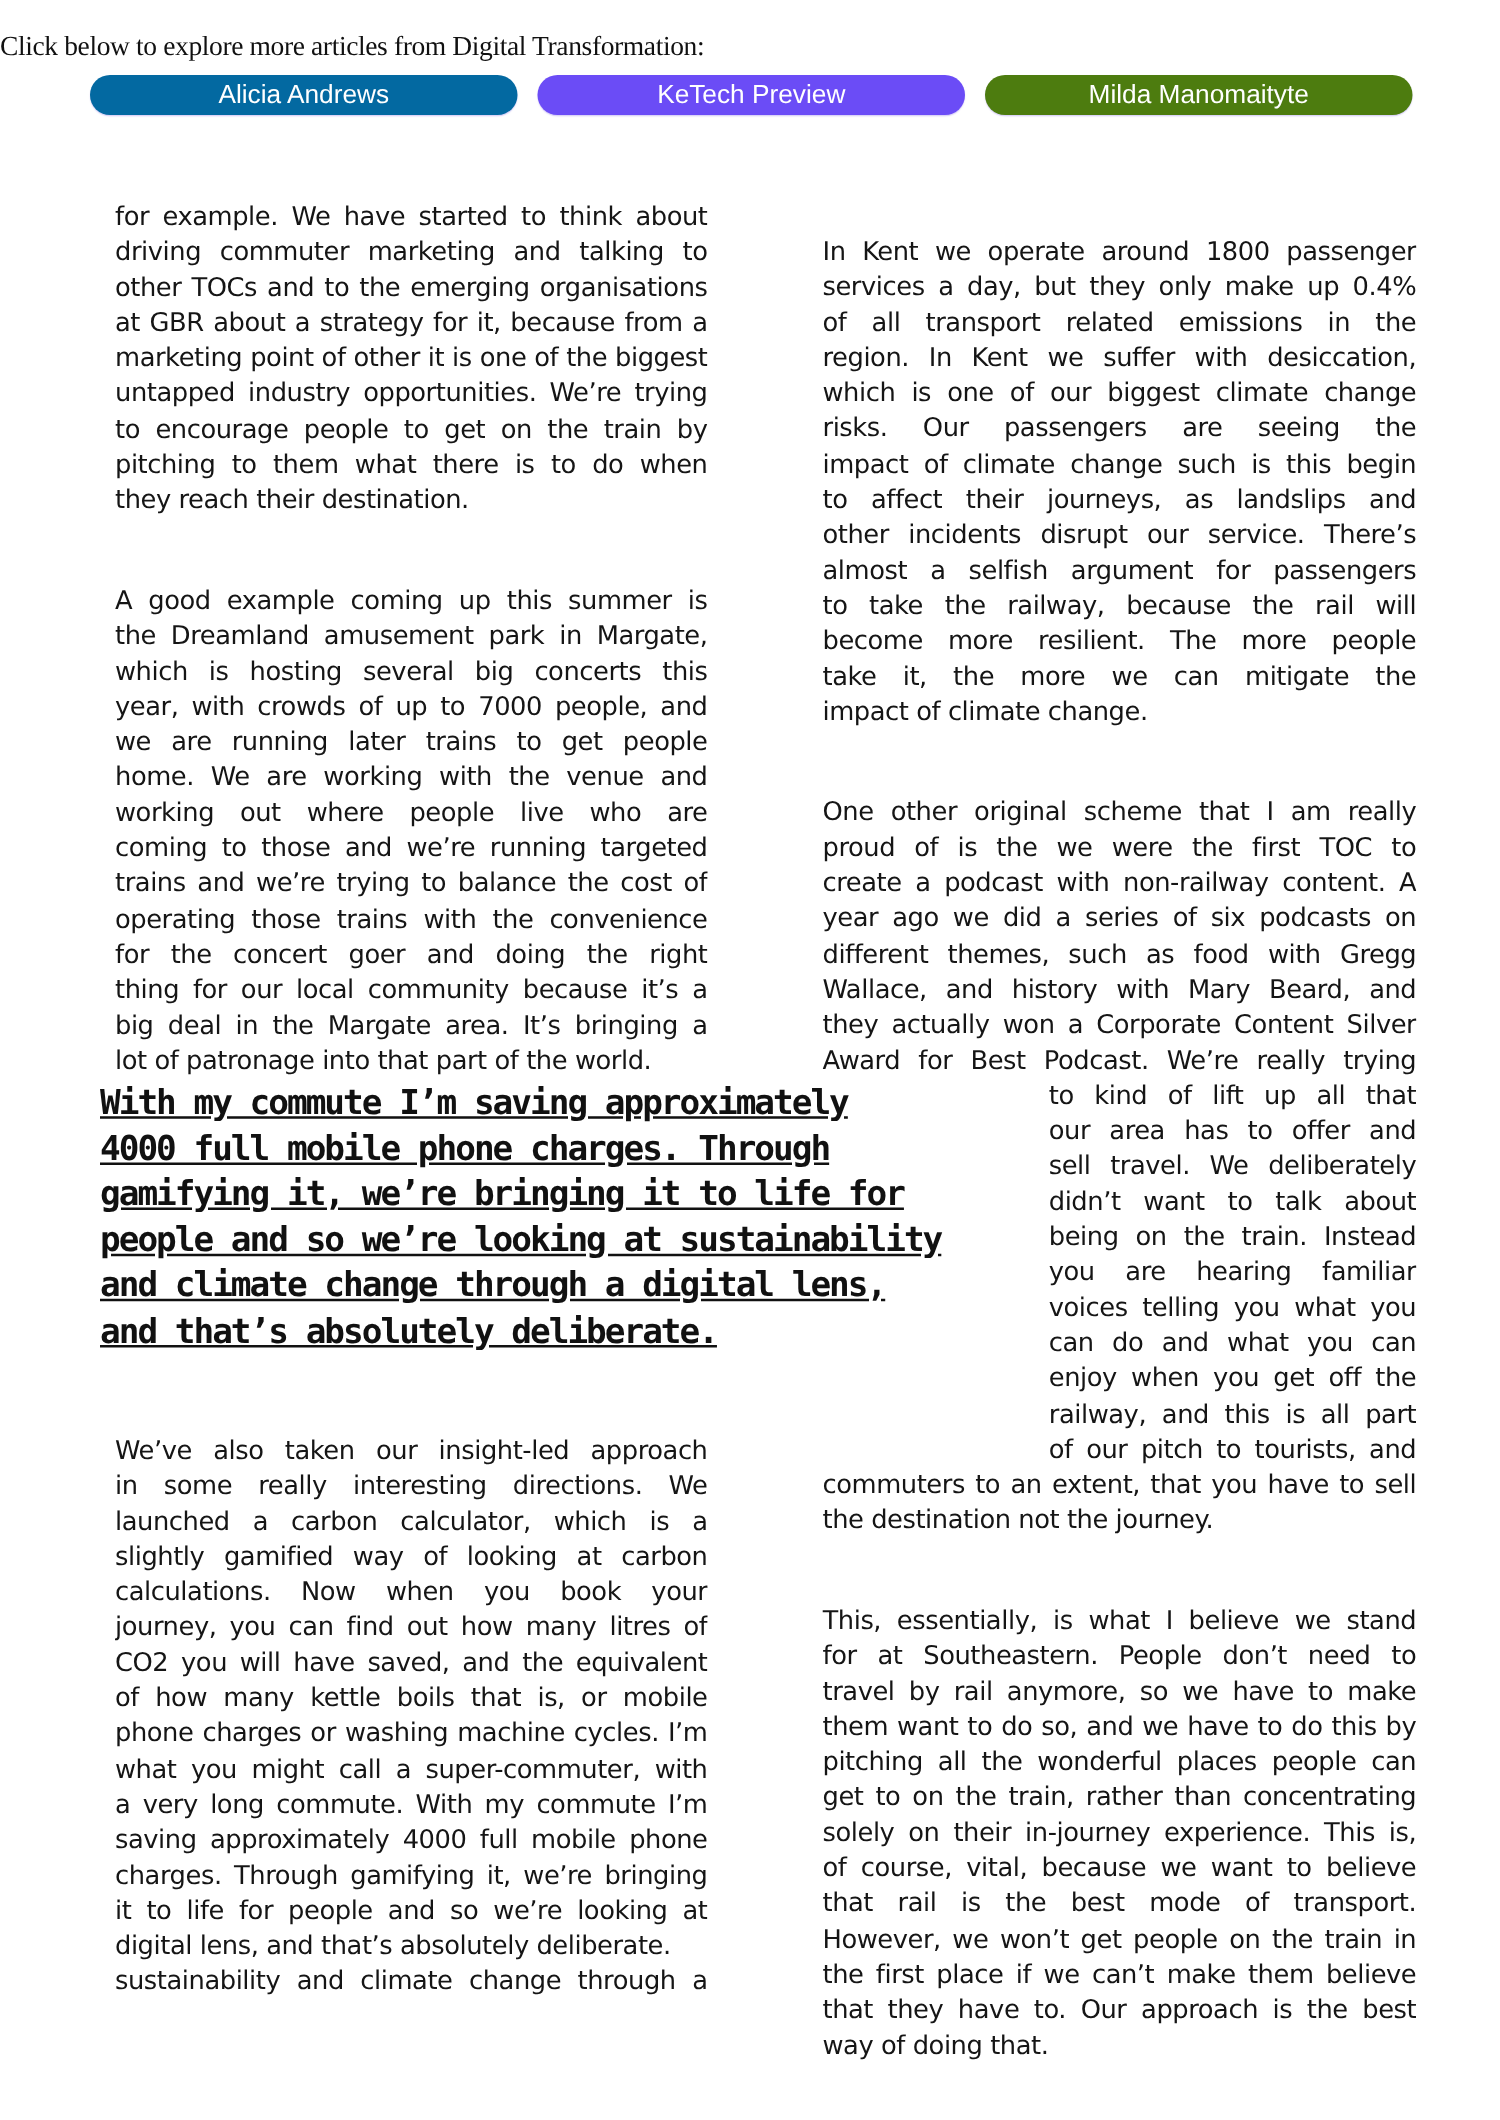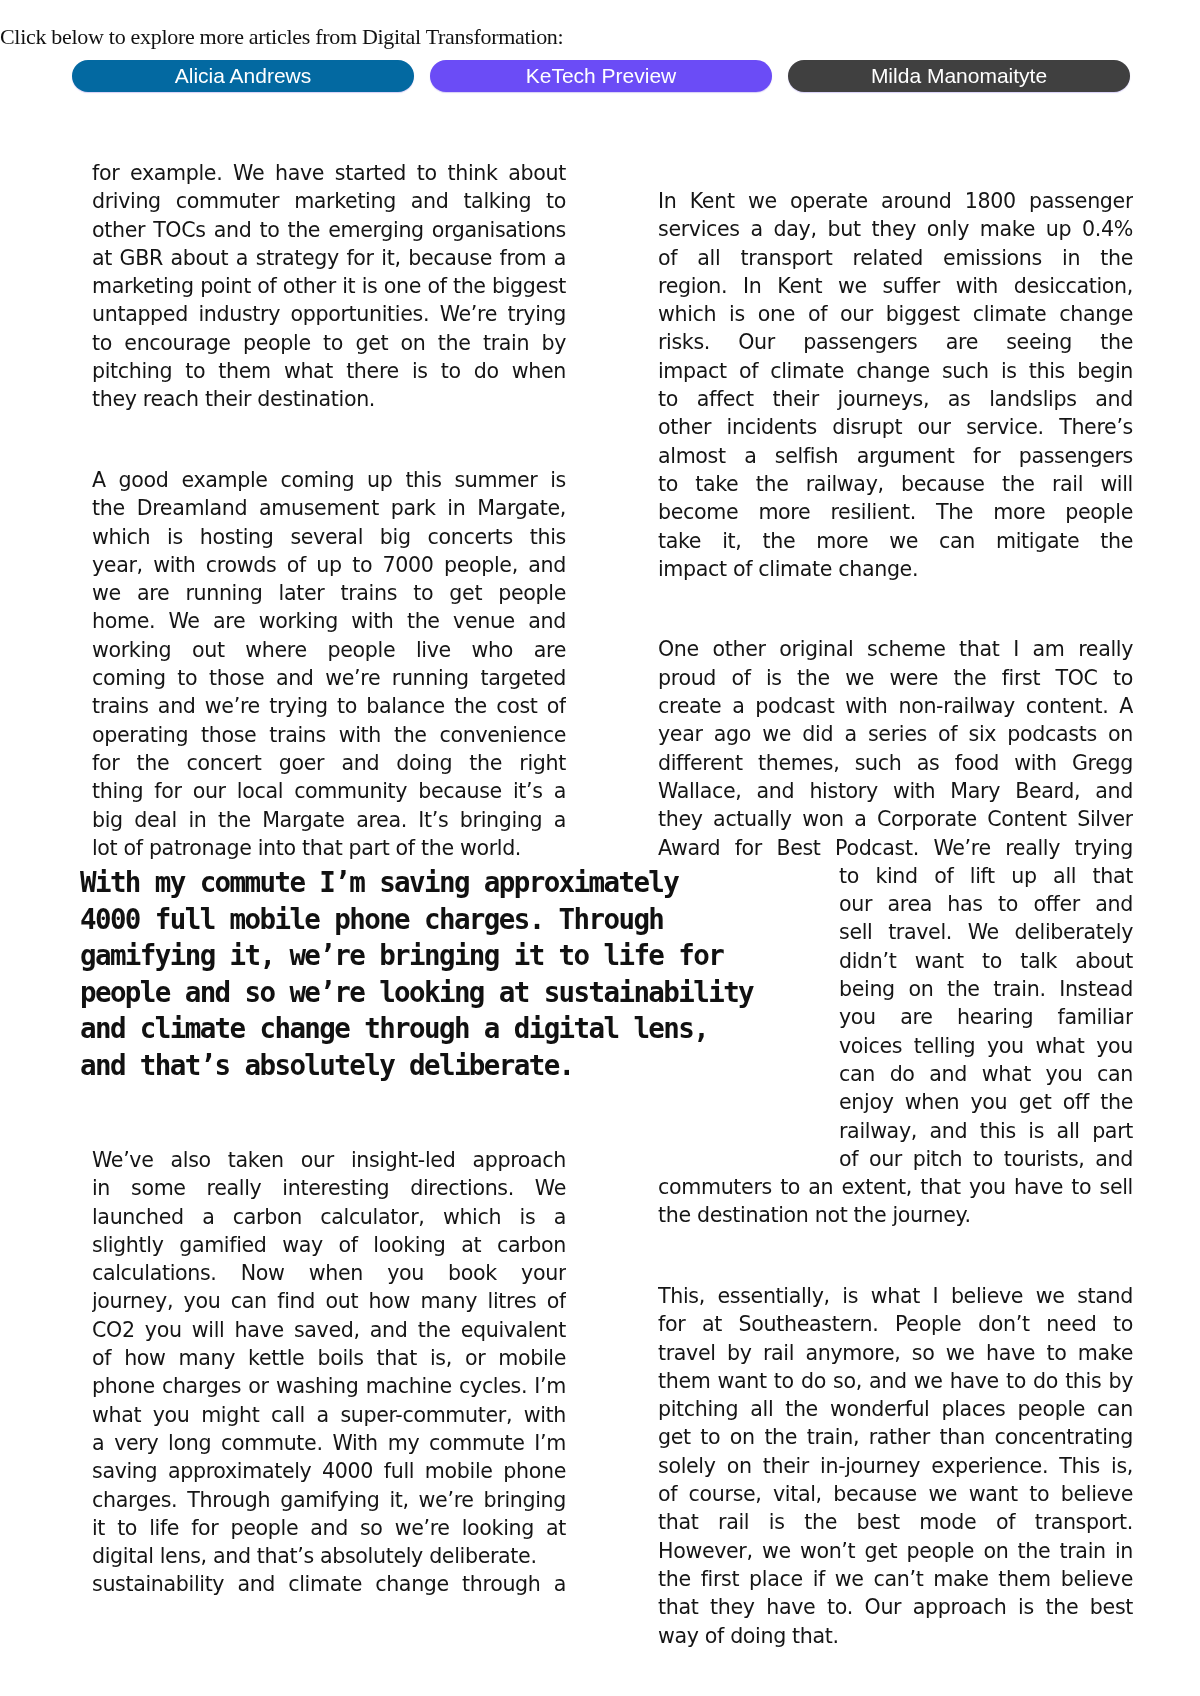--- a/index.html
+++ b/index.html
@@ -23,31 +23,31 @@
   .line { display: block; white-space: nowrap; height: 28.3px; text-align: justify; text-align-last: justify; overflow: hidden; }
   .line.last { text-align-last: left; }
   .line.indent { margin-left: 181px; }
   .para { margin: 12px; }
   .gap { height: 28.3px; }
   .quote {
     position: absolute; left: 80px; top: 864px; width: 690px;
     font-family: "DejaVu Sans Mono", "Liberation Mono", monospace; font-weight: bold;
     font-size: 27.5px; line-height: 36.5px; letter-spacing: -1.6px; color: #111;
   }
-  .quote .qline { display: block; white-space: nowrap; }
+  .quote .qline { display: block; white-space: nowrap; text-decoration: underline; }
 </style>
 </head>
 <body>
 
 <div class="header-text">Click below to explore more articles from Digital Transformation:</div>
 
 <div class="nav-row">
   <button class="nav-btn" style="left: 0px; background: #0369a1;">Alicia Andrews</button>
   <button class="nav-btn" style="left: 358px; background: rgb(107, 76, 246);">KeTech Preview</button>
-  <button class="nav-btn" style="left: 716px; background: #404040;">Milda Manomaityte</button>
+  <button class="nav-btn" style="left: 716px; background: #4d7c0f;">Milda Manomaityte</button>
 </div>
 
 <div class="col" style="left:80px; top:147px; width:498px;">
   <div class="para">
       <span class="line">for example. We have started to think about</span>
       <span class="line">driving commuter marketing and talking to</span>
       <span class="line">other TOCs and to the emerging organisations</span>
       <span class="line">at GBR about a strategy for it, because from a</span>
       <span class="line">marketing point of other it is one of the biggest</span>
       <span class="line">untapped industry opportunities. We’re trying</span>

